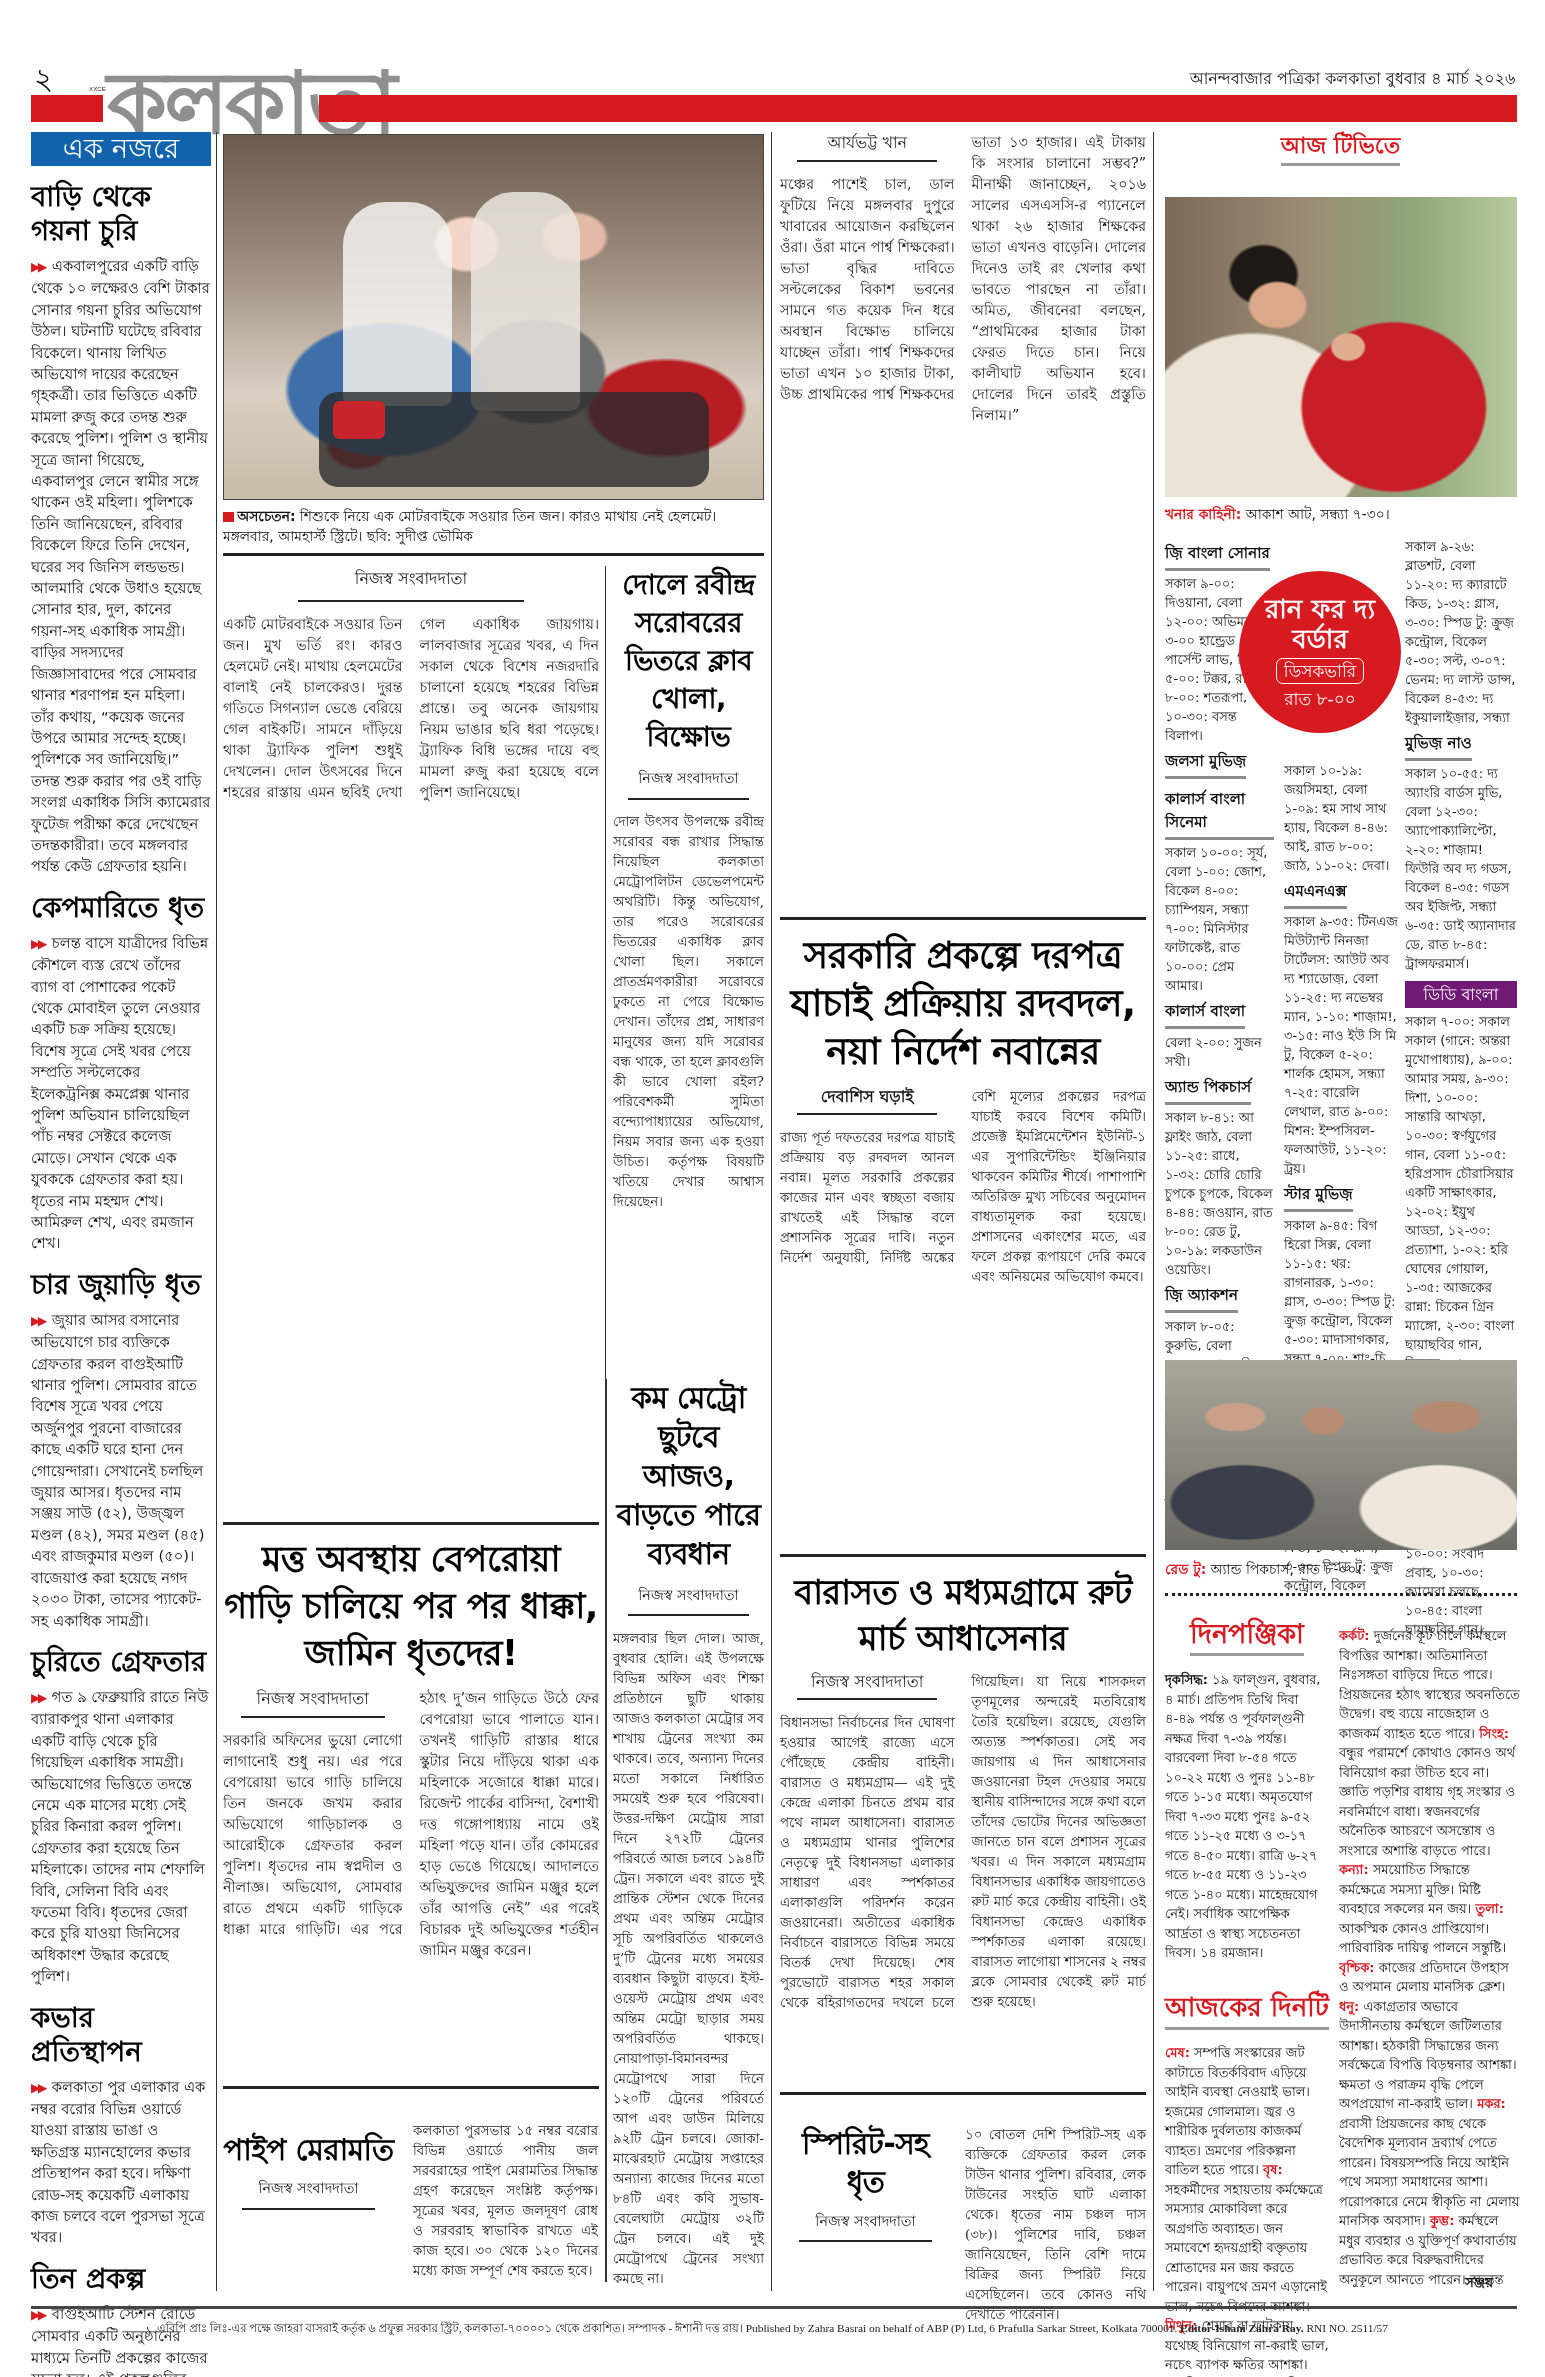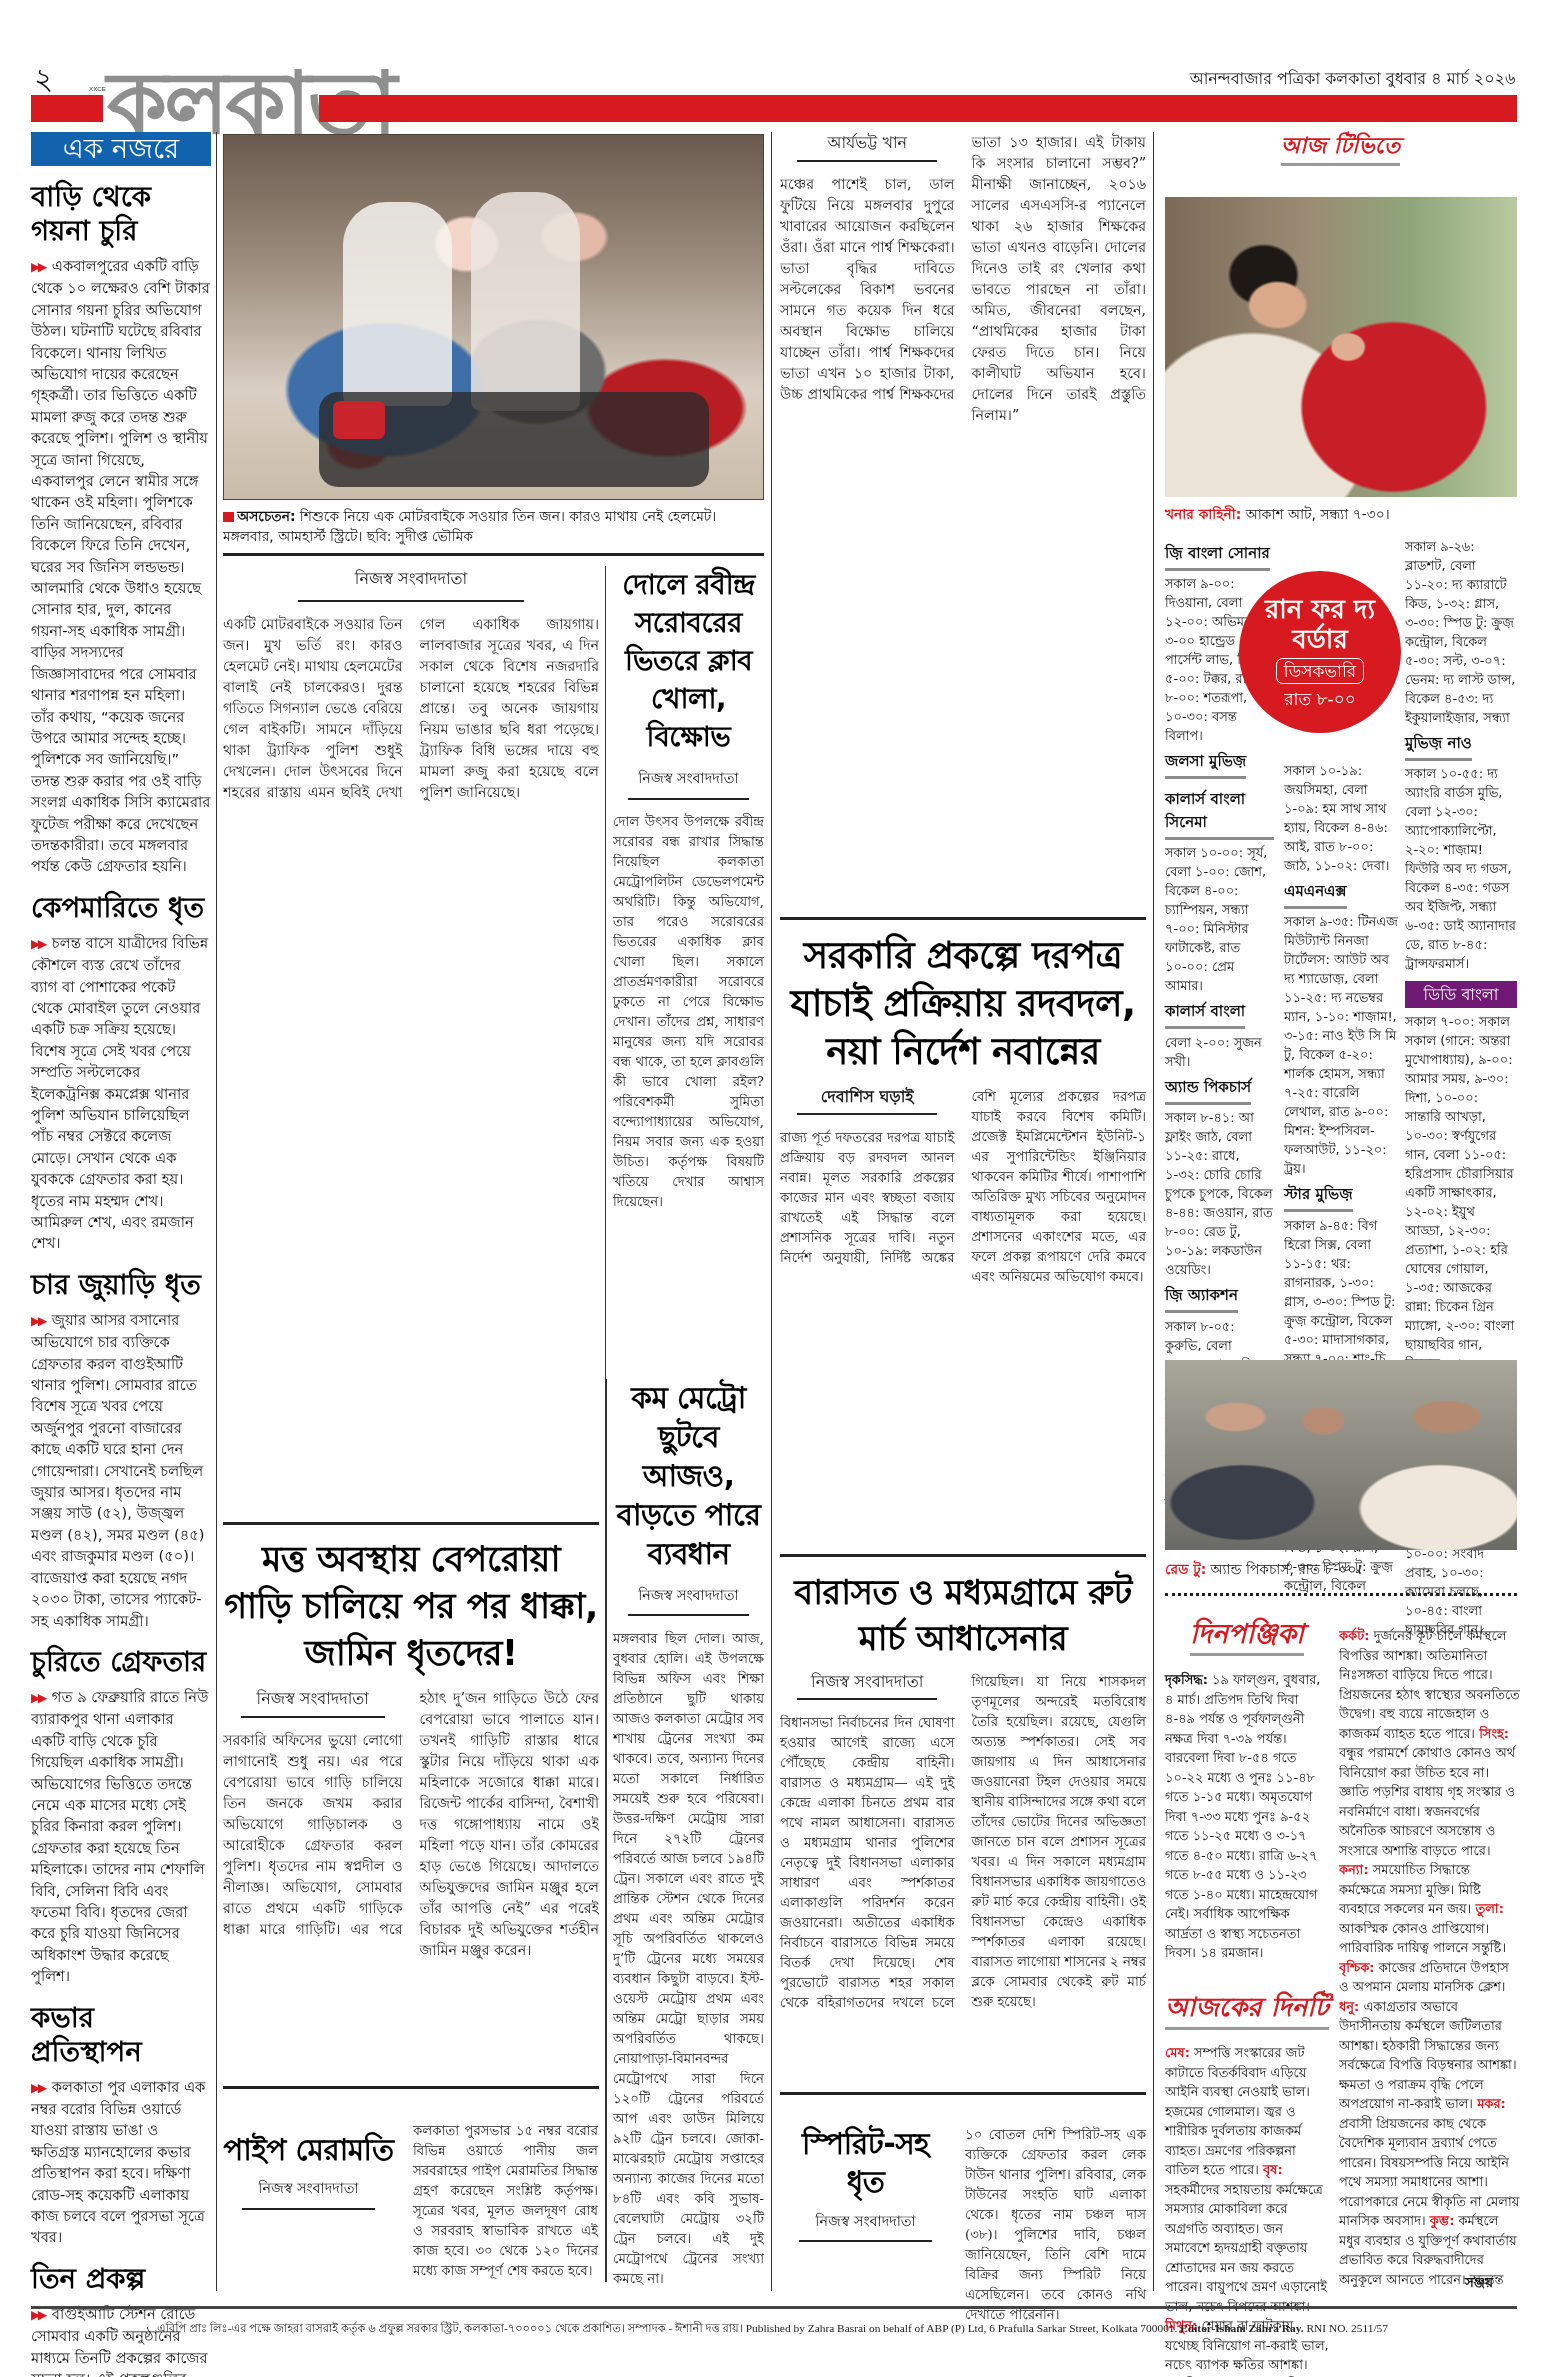--- a/index.html
+++ b/index.html
@@ -15,21 +15,21 @@
   .brief-head { font-family: "DejaVu Sans", sans-serif; font-weight: bold; font-size: 27.6px; line-height: 34px; margin: 14.3px 0 6.7px; color: #000; }
   .brief-body { font-family: "DejaVu Sans", sans-serif; font-size: 14.7px; line-height: 21.4px; color: #111; }
   .arrow { color: #d71920; font-size: 12.4px; margin-right: 2.9px; letter-spacing: -2.9px; }
   .photo { position: absolute; overflow: hidden; border: 1.4px solid #444; }
   .caption { font-family: "DejaVu Sans", sans-serif; font-size: 13.8px; line-height: 20px; color: #111; }
   .caption .tag { font-weight: bold; }
   .caption .sq { display: inline-block; width: 10.5px; height: 10.5px; background: #d71920; margin-right: 3.8px; vertical-align: -1px; }
   .tv-head { font-family: "DejaVu Sans", sans-serif; font-weight: bold; font-size: 17px; line-height: 23px; margin-top: 4.8px; padding-bottom: 2.9px; border-bottom: 3.8px solid #8c8c8c; display: inline-block; margin-bottom: 3.8px; }
   .tv-body { font-family: "DejaVu Sans", sans-serif; font-size: 13px; line-height: 19px; color: #111; }
   .red { color: #d71920; }
-  .section-red-head { font-family: "DejaVu Sans", sans-serif; font-weight: bold; color: #d71920; text-align: center; font-style: italic; }
+  .section-red-head { font-family: "DejaVu Sans", sans-serif; font-weight: bold; color: #d71920; text-align: center; }
   .underline-grey { border-bottom: 3.8px solid #9a9a9a; display: inline-block; padding-bottom: 2.9px; }
   .rashi { font-family: "DejaVu Sans", sans-serif; font-size: 13px; line-height: 19.5px; color: #111; }
   .rashi .r { color: #d71920; font-weight: bold; }
 </style>
 </head>
 <body>
 
 <div class="abs" style="left:0;top:0;width:1545px;height:124px;">
   <div class="abs" style="left:34px;top:56px;font-family:'DejaVu Serif',serif;font-size:29.5px;color:#111;">২</div>
   <div class="abs" style="left:31px;top:95px;width:72px;height:27px;background:#d71920;"></div>

